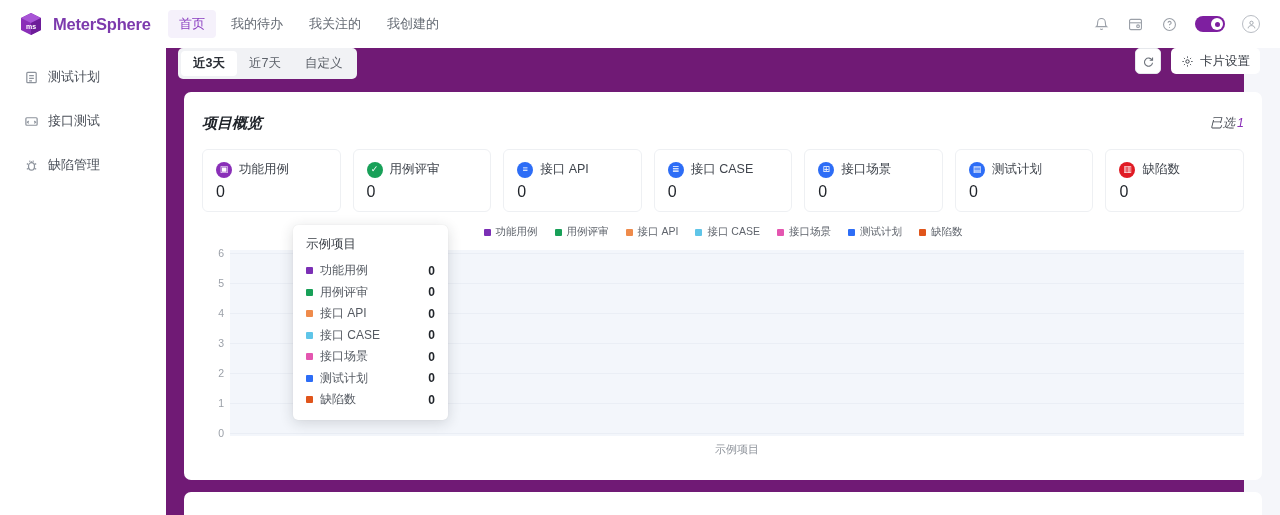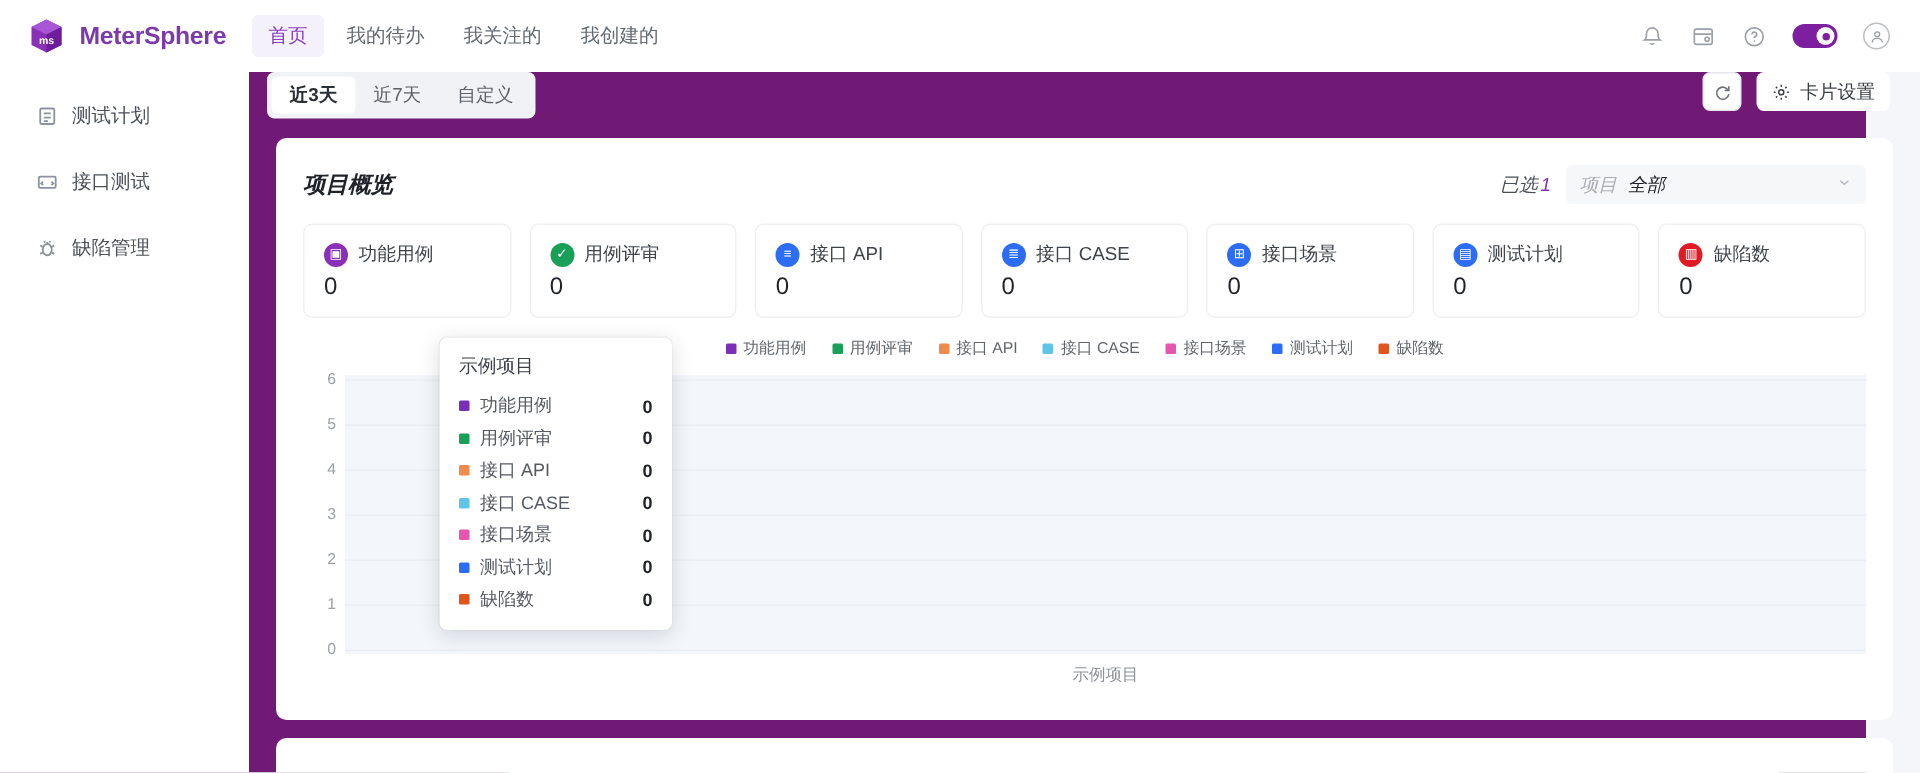--- a/index.html
+++ b/index.html
@@ -283,29 +283,20 @@
     </div>
 
     <div class="panel">
 
       <div class="panel-head">
         <div class="panel-title">项目概览</div>
         <div class="panel-head-right">
           <div class="selected-txt">
             <span>已选</span><b>1</b>
           </div>
-          <div class="project-select">
-            <span class="ps-label">项目</span>
-            <span class="ps-value">全部</span>
-            <span class="ps-caret">
-              <svg width="11" height="11" viewBox="0 0 16 16" fill="none" stroke="currentColor" stroke-width="1.4">
-                  <path d="M4 6.5L8 10l4-3.5"></path>
-                </svg>
-            </span>
-          </div>
         </div>
       </div>
 
       <div class="stats">
         <div class="stat">
           <div class="stat-top">
             <span class="stat-dot" style="background:#8a2fb8">▣</span>
             <span class="stat-label">功能用例</span>
           </div>
           <div class="stat-val">0</div>

